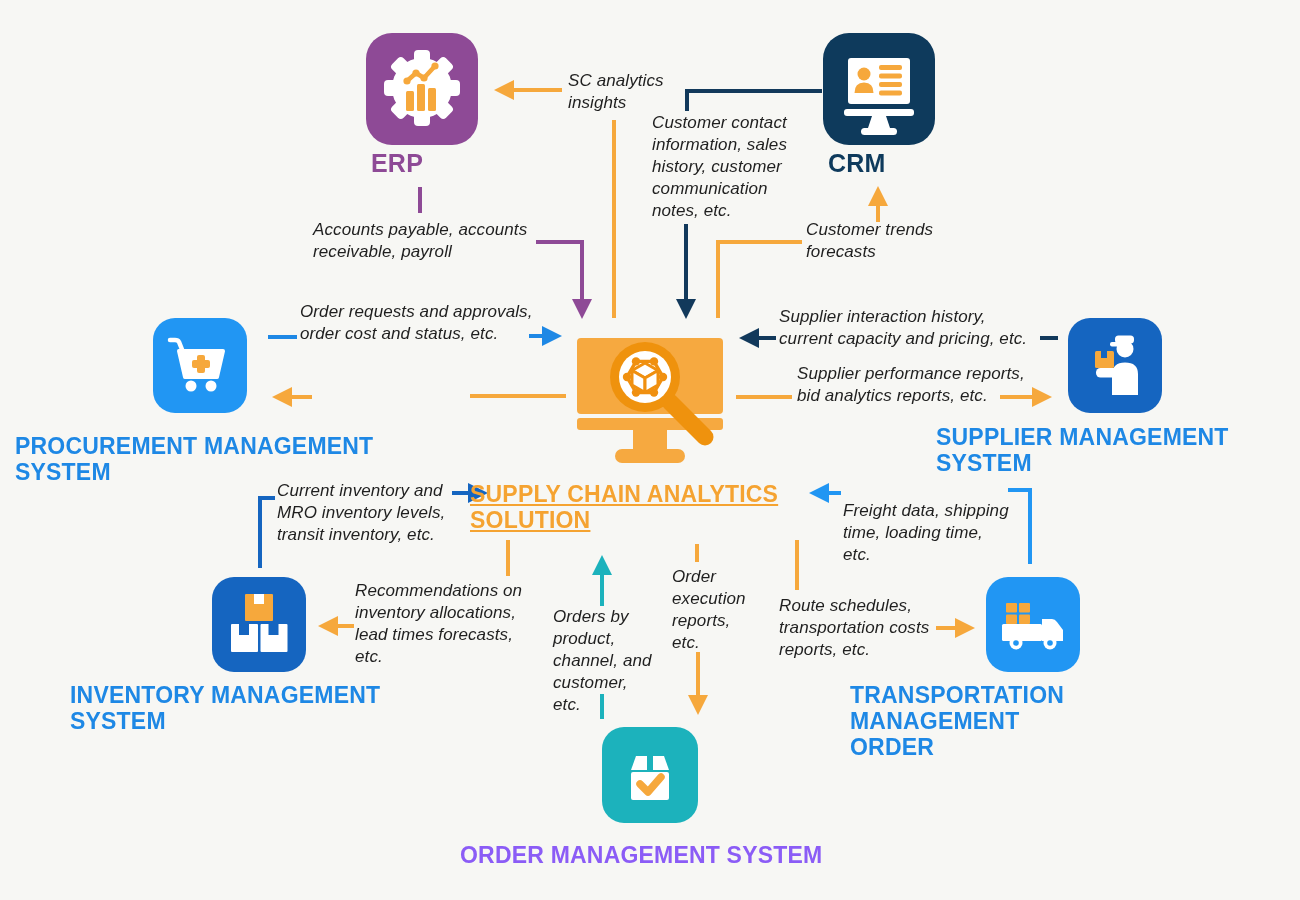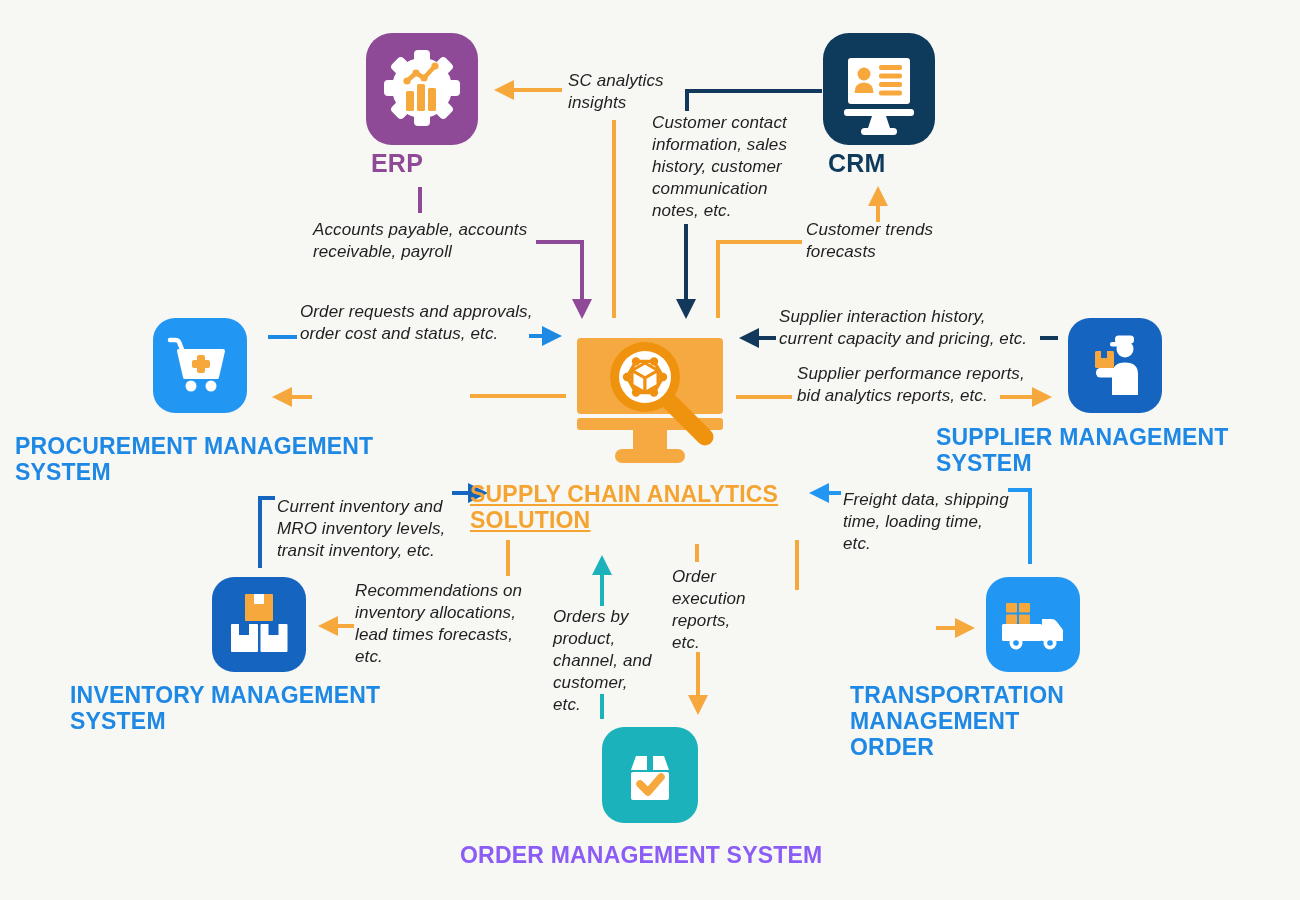--- a/index.html
+++ b/index.html
@@ -280,33 +280,36 @@
   <div class="flow-label" style="left:806px;top:219px;">Customer trends
 forecasts</div>
   <div class="flow-label" style="left:313px;top:219px;">Accounts payable, accounts
 receivable, payroll</div>
   <div class="flow-label" style="left:300px;top:301px;">Order requests and approvals,
 order cost and status, etc.</div>
   <div class="flow-label" style="left:779px;top:306px;">Supplier interaction history,
 current capacity and pricing, etc.</div>
   <div class="flow-label" style="left:797px;top:363px;">Supplier performance reports,
 bid analytics reports, etc.</div>
-  <div class="flow-label" style="left:277px;top:480px;margin-top:16px;">Current inventory and
+  <div class="flow-label" style="left:277px;top:480px;">Current inventory and
 MRO inventory levels,
 transit inventory, etc.</div>
-  <div class="flow-label" style="left:843px;top:489px;font-style:italic;">Freight data, shipping
+  <div class="flow-label" style="left:843px;top:500px;font-style:italic;">Freight data, shipping
 time, loading time,
 etc.</div>
   <div class="flow-label" style="left:355px;top:580px;">Recommendations on
 inventory allocations,
 lead times forecasts,
 etc.</div>
   <div class="flow-label" style="left:553px;top:606px;">Orders by
 product,
 channel, and
 customer,
 etc.</div>
   <div class="flow-label" style="left:672px;top:566px;">Order
 execution
 reports,
 etc.</div>
+  <div class="flow-label" style="left:779px;top:595px;">Route schedules,
+transportation costs
+reports, etc.</div>
 
 </div>
 
 </body></html>

